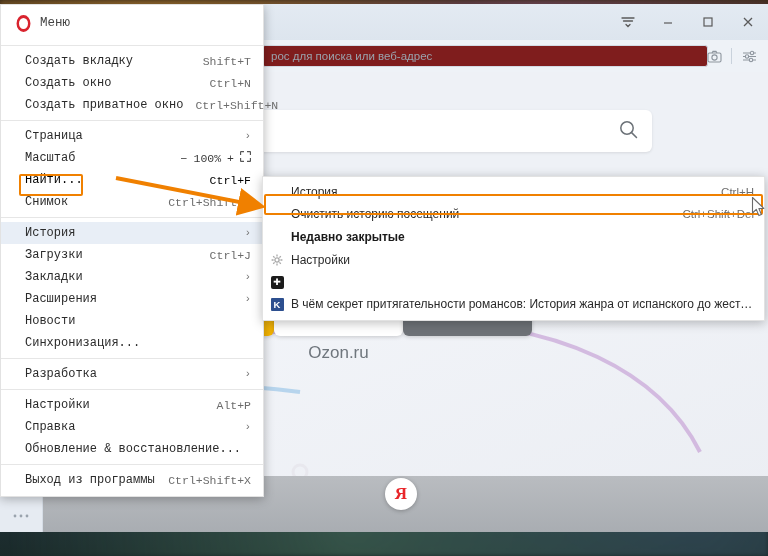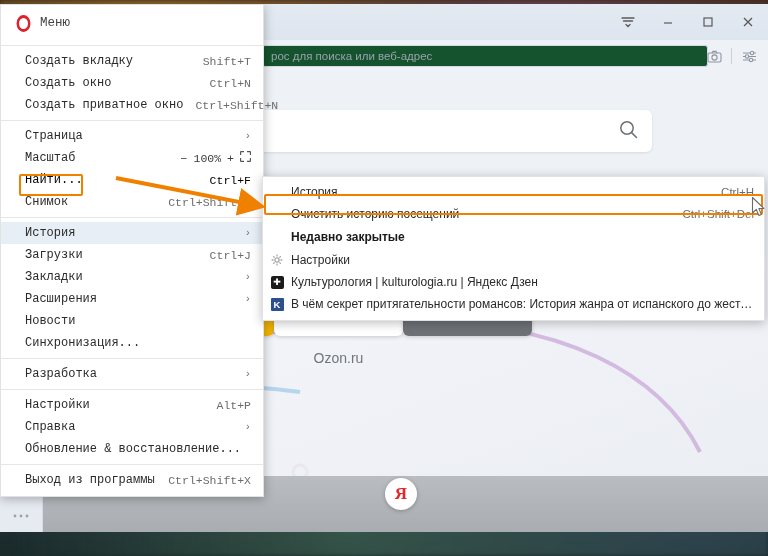--- a/index.html
+++ b/index.html
@@ -32,21 +32,21 @@
     background:linear-gradient(180deg,#e3eaf2,#dde5ee);}
   #winctrls{position:absolute;right:0;top:0;height:36px;display:flex;align-items:center;}
   .wc{width:40px;height:36px;display:flex;align-items:center;justify-content:center;
     color:#5a5a5a;}
   .wc svg{display:block;}
 
   
   #addrbar{position:absolute;left:0;top:36px;width:768px;height:32px;
     background:#eef2f7;}
   #addrfield{position:absolute;left:262px;top:5px;right:60px;height:22px;
-    background:#14532d;border:1px solid #d2dae4;border-radius:3px;
+    background:#7f1d1d;border:1px solid #d2dae4;border-radius:3px;
     display:flex;align-items:center;padding:0 8px;box-sizing:border-box;}
   #addrfield .ph{color:#9aa3ad;font-size:11.5px;white-space:nowrap;overflow:hidden;}
   #addr-icons{position:absolute;right:6px;top:0;height:32px;display:flex;align-items:center;gap:4px;}
   .ai{width:26px;height:32px;display:flex;align-items:center;justify-content:center;color:#8d959e;}
   #addr-sep{width:1px;height:16px;background:#c9d2dc;}
 
   
   #page{position:absolute;left:0;top:68px;width:768px;height:460px;
     background:#eef1f6;overflow:hidden;}
   #page .bg-curves{position:absolute;inset:0;}
@@ -67,21 +67,21 @@
     display:flex;align-items:center;padding:0 14px;box-sizing:border-box;z-index:2;}
   #searchbox .sph{flex:1;color:#9aa3ad;font-size:13px;}
   #searchbox .smag{color:#6b7177;}
 
   
   .tilerow{position:absolute;z-index:2;display:flex;gap:0;}
   .tile{width:129px;margin-right:0;display:flex;flex-direction:column;align-items:center;}
   .tile .thumb{width:129px;height:64px;border-radius:6px;overflow:hidden;
     display:flex;align-items:center;justify-content:center;
     box-shadow:0 1px 4px rgba(0,0,0,.18);position:relative;}
-  .tile .cap{margin-top:14px;font-size:14px;color:#6f767d;text-align:center;
+  .tile .cap{margin-top:7px;font-size:17px;color:#6f767d;text-align:center;
     max-width:125px;white-space:nowrap;overflow:hidden;text-overflow:ellipsis;}
 
   .th-booking{background:#1c3f73;}
   .th-booking .bk{font-size:17px;font-weight:bold;color:#fff;letter-spacing:-.3px;}
   .th-booking .bk i{color:#27a4e8;font-style:normal;}
   .th-bonprix{background:#fff;}
   .th-wows{background:#101c33;}
   .th-stoloto{background:linear-gradient(180deg,#ffc833,#f5b400);}
   .th-ozon{background:#fff;}
   .th-ozon .oz{font-size:24px;font-weight:bold;color:#1a34f0;letter-spacing:-1px;}
@@ -425,21 +425,20 @@
             <circle cx="6" cy="6" r="2.1" fill="none" stroke="#a8a8a8" stroke-width="1.3"></circle>
             <path d="M6 0.6v2M6 9.4v2M0.6 6h2M9.4 6h2M2.2 2.2l1.4 1.4M8.4 8.4l1.4 1.4M9.8 2.2L8.4 3.6M3.6 8.4L2.2 9.8" stroke="#a8a8a8" stroke-width="1.3"></path>
           </svg>
       </span>
       <span class="lbl">Настройки</span>
     </div>
     <div class="si">
       <span class="fav">
         <span class="fav-dark">✚</span>
       </span>
-      <span class="lbl">Культурология | kulturologia.ru | Яндекс Дзен</span>
     </div>
     <div class="si">
       <span class="fav">
         <span class="fav-k">K</span>
       </span>
       <span class="lbl">В чём секрет притягательности романсов: История жанра от испанского до жестокого</span>
     </div>
     <div style="height:5px;"></div>
   </div>
 

